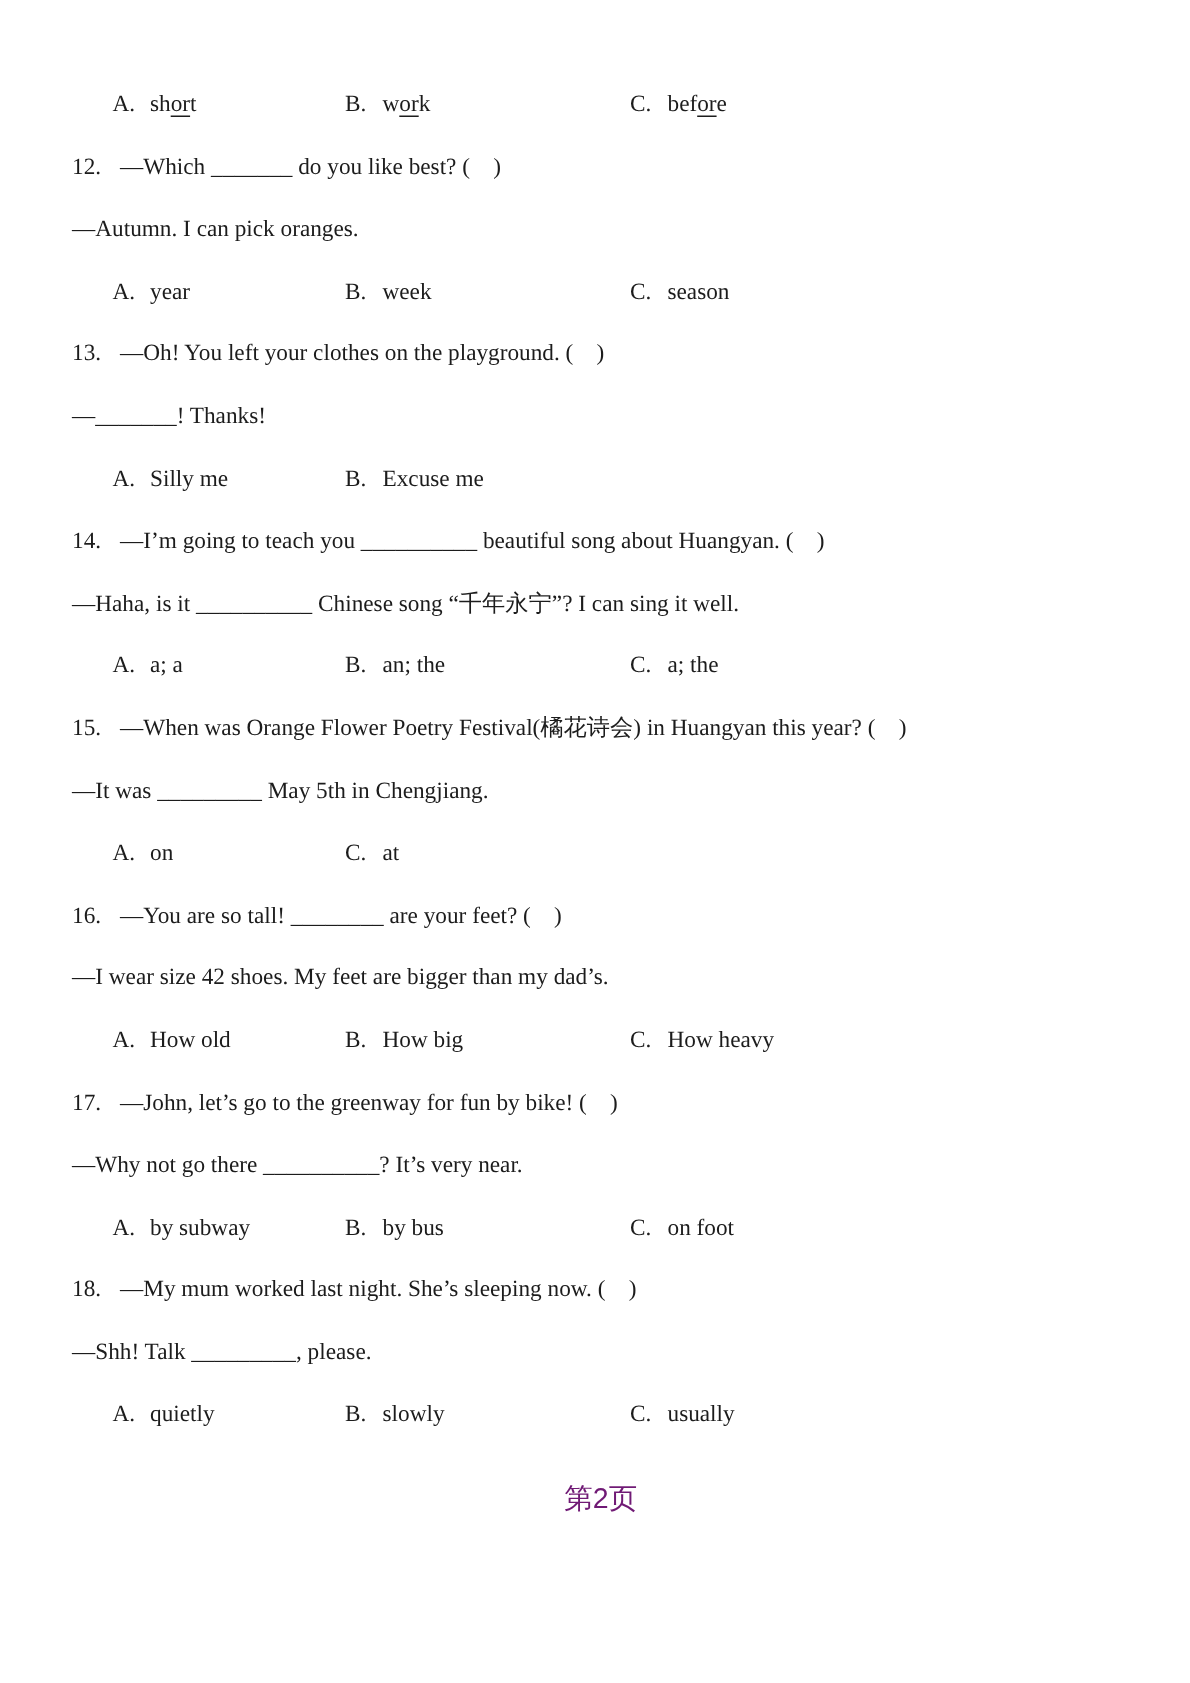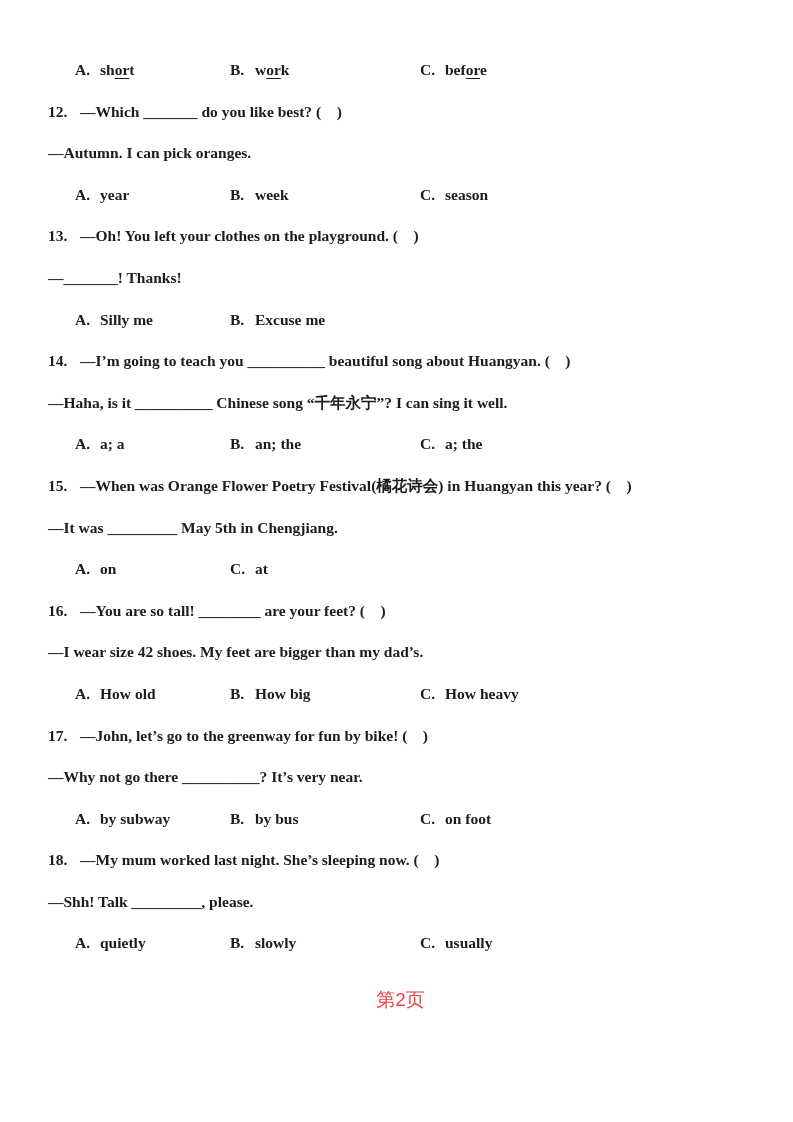--- a/index.html
+++ b/index.html
@@ -18,21 +18,20 @@
   .sheet {
     box-sizing: border-box;
     width: 793px;
     height: 1122px;
     padding: 49px 40px 0 48px;
   }
   .line {
     height: 41.6px;
     line-height: 41.6px;
     white-space: pre-wrap;
-    font-weight: bold;
   }
   .q-num {
     display: inline-block;
     width: 32px;
   }
   .opt-row {
     display: grid;
     grid-template-columns: 155px 190px auto;
     margin-left: 27px;
   }
@@ -44,21 +43,21 @@
     text-decoration: underline;
     text-underline-offset: 3px;
   }
   .footer {
     margin-top: 16px;
     height: 40px;
     line-height: 40px;
     text-align: center;
     font-family: "Liberation Sans", "DejaVu Sans", sans-serif;
     font-size: 19px;
-    color: #ef4444;
+    color: #701a75;
   }
 </style>
 </head>
 <body>
 
 <div class="sheet">
 
   <div class="line opt-row">
     <div><span class="opt-label">A.</span><span><span>sh</span><span class="uline">or</span><span>t</span></span></div>
     <div><span class="opt-label">B.</span><span><span>w</span><span class="uline">or</span><span>k</span></span></div>

